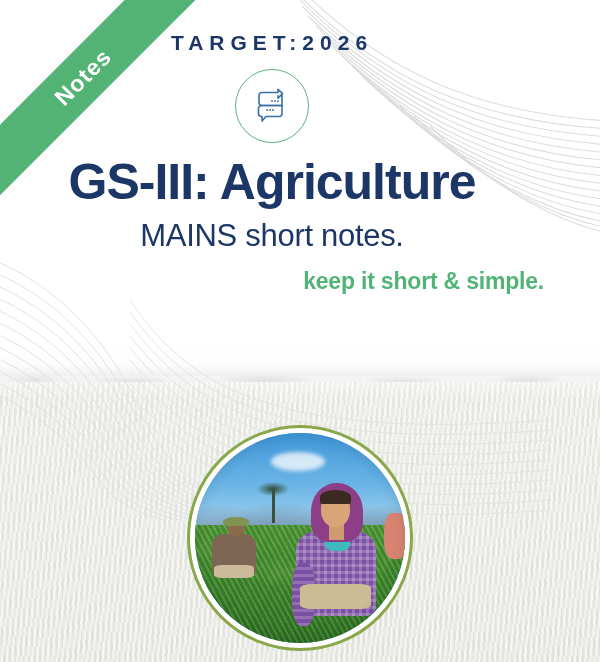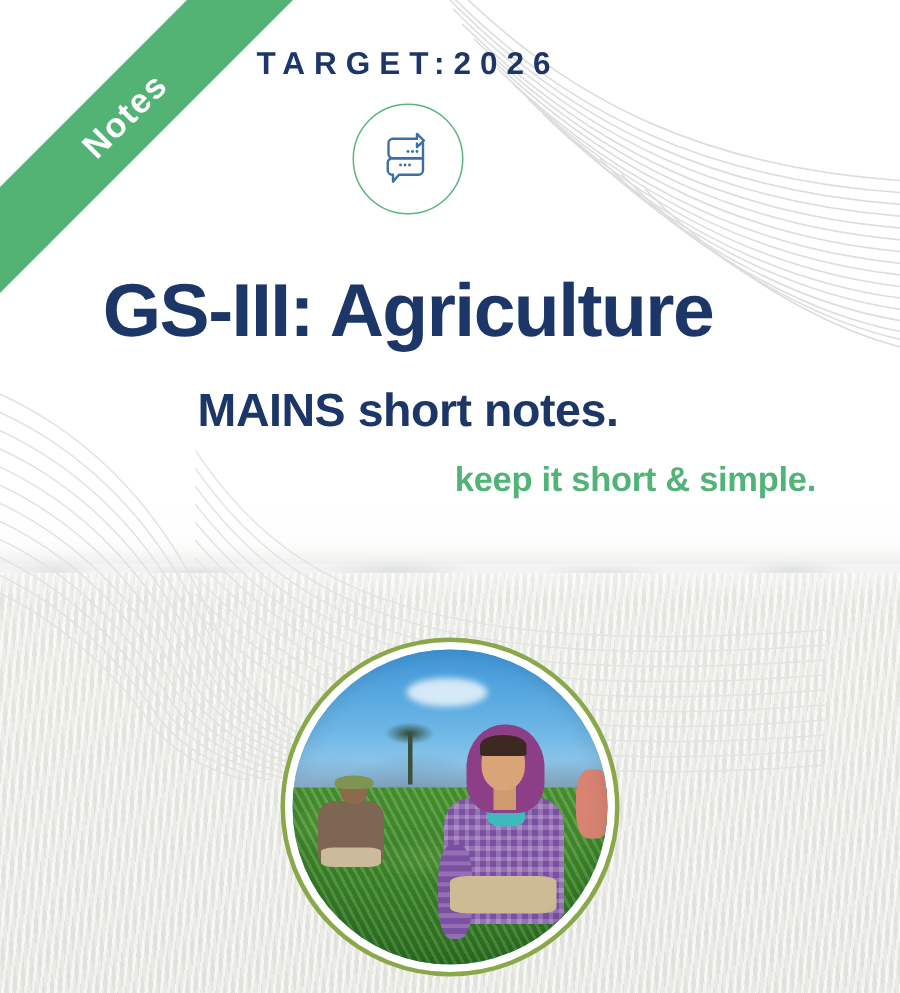--- a/index.html
+++ b/index.html
@@ -113,31 +113,31 @@
   .logo-circle {
     width: 72px;
     height: 72px;
     border: 1.6px solid #5bb47c;
     border-radius: 50%;
     display: flex;
     align-items: center;
     justify-content: center;
   }
   .title {
-    margin-top: 35px;
+    margin-top: 10px;
     color: #1c3668;
     font-size: 50px;
     font-weight: bold;
     letter-spacing: -1px;
   }
   .subtitle {
-    margin-top: 20px;
+    margin-top: 7px;
     color: #1c3668;
     font-size: 31px;
-    font-weight: bold;
+    font-weight: normal;
     letter-spacing: -0.3px;
   }
   .tagline {
     margin-top: 14px;
     color: #52b377;
     font-size: 23px;
     font-weight: bold;
     letter-spacing: -0.2px;
     text-align: right;
   }

